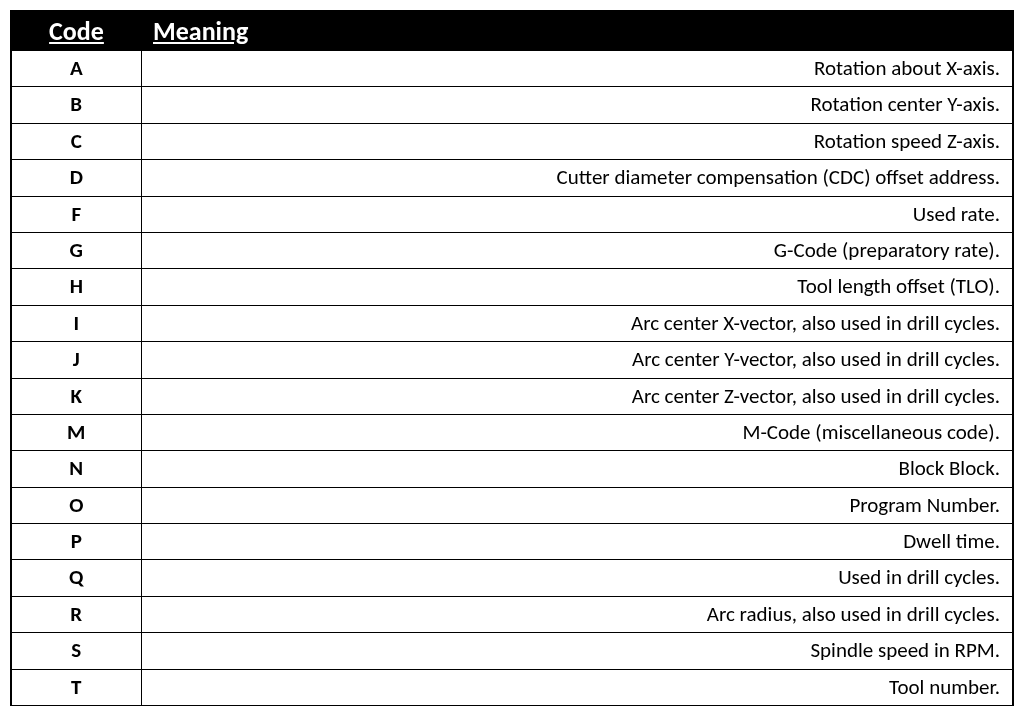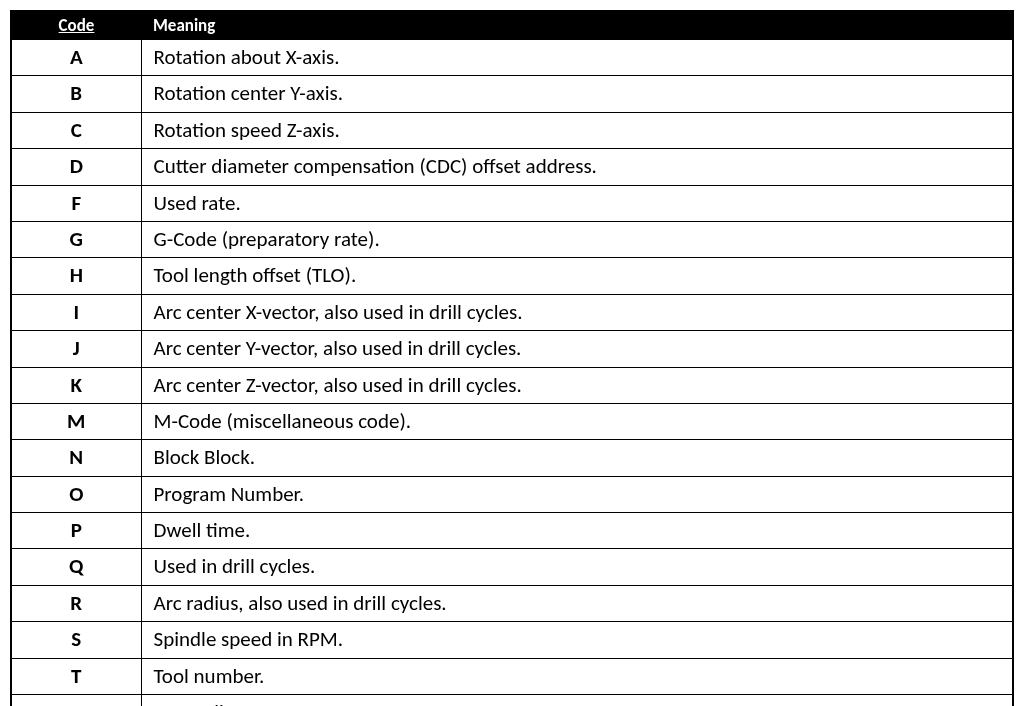--- a/index.html
+++ b/index.html
@@ -17,39 +17,41 @@
       border-collapse: collapse;
       border: 2px solid #000;
     }
     thead tr {
       background: #000;
       color: #fff;
     }
     th {
       text-align: left;
       font-weight: bold;
-      font-size: 17px;
+      font-size: 26px;
       padding: 3px 12px;
       border: none;
     }
     th.code-header {
       width: 130px;
       text-align: center;
       text-decoration: underline;
       padding-left: 0;
       padding-right: 0;
     }
     th.meaning-header {
+      text-decoration: underline;
     }
     td {
       border: 1px solid #000;
       font-size: 21px;
       padding: 3px 12px;
       color: #000;
       line-height: 1.4;
+      text-align: right;
     }
     td.code-cell {
       text-align: center;
       font-weight: bold;
       width: 130px;
     }
     td.meaning-cell {
       font-weight: normal;
     }
   </style>

